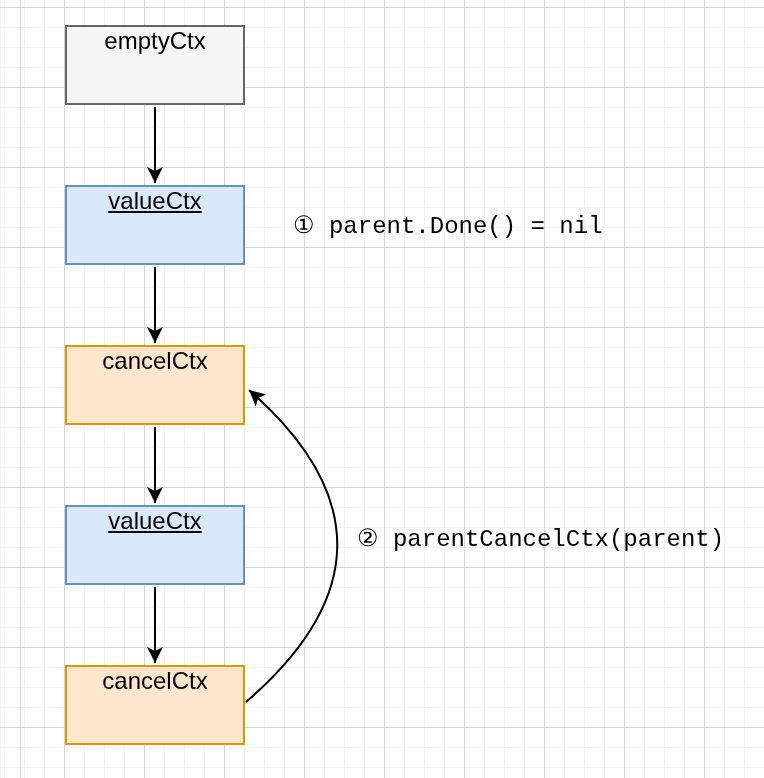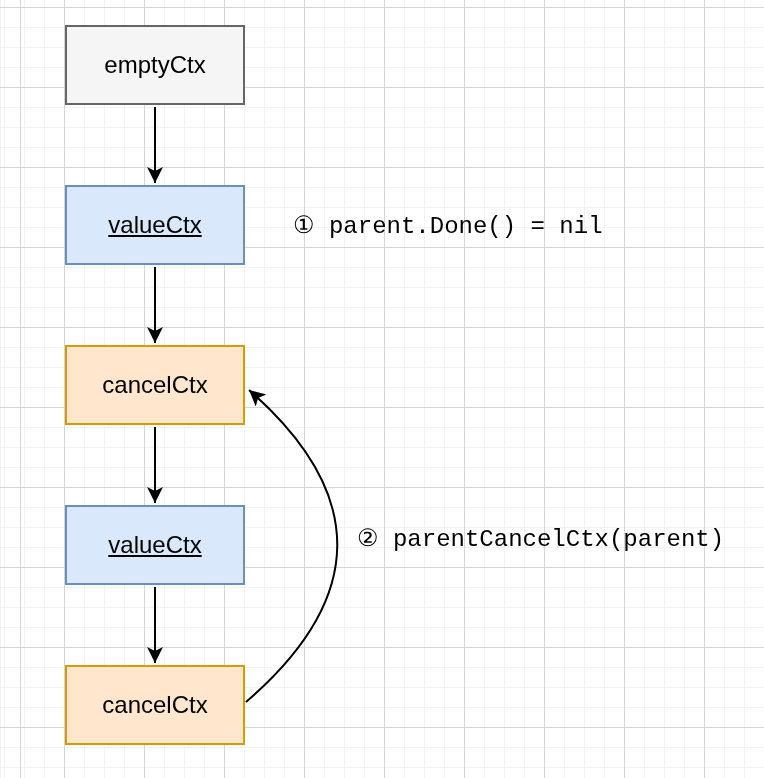--- a/index.html
+++ b/index.html
@@ -26,21 +26,20 @@
     background-position: 64px 0, 0 7px, 4px 0, 0 7px;
   }
   .node {
     position: absolute;
     left: 65px;
     width: 180px;
     height: 80px;
     box-sizing: border-box;
     border: 2px solid #000;
     display: flex;
-    align-items: center;
     justify-content: center;
     font-size: 24px;
     color: #000000;
     white-space: nowrap;
   }
   .node-gray   { background: #f5f5f5; border-color: #666666; }
   .node-blue   { background: #dae8fc; border-color: #6c8ebf; text-decoration: underline; }
   .node-orange { background: #ffe6cc; border-color: #d79b00; }
 
   .node-empty-ctx   { top: 25px; }

